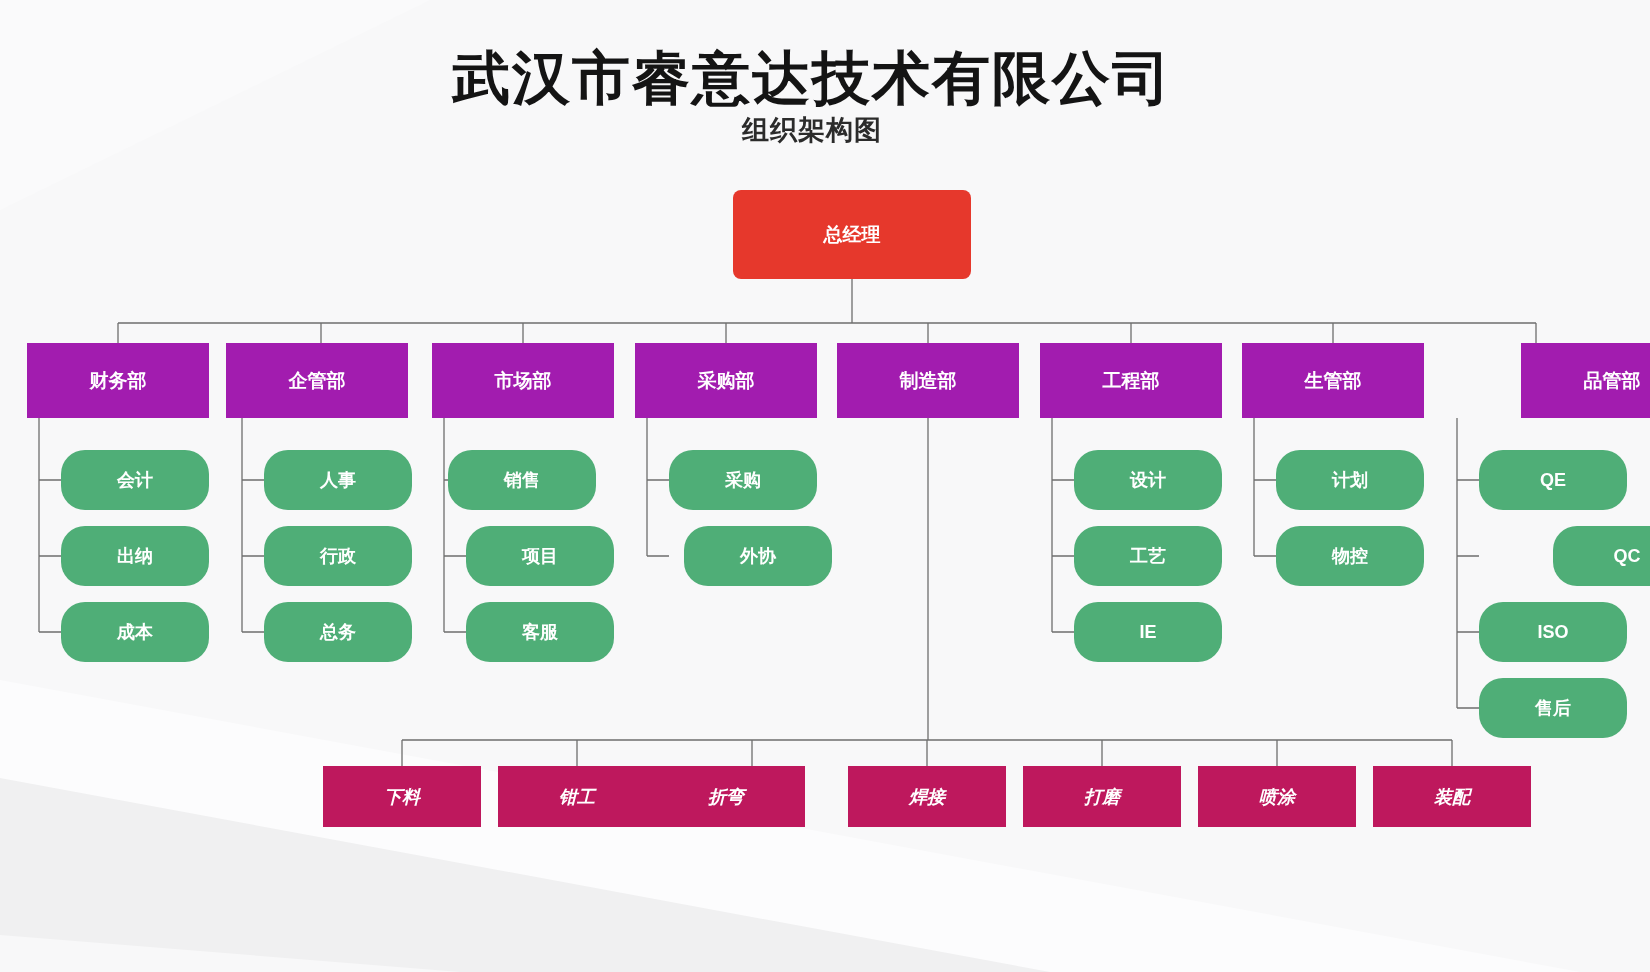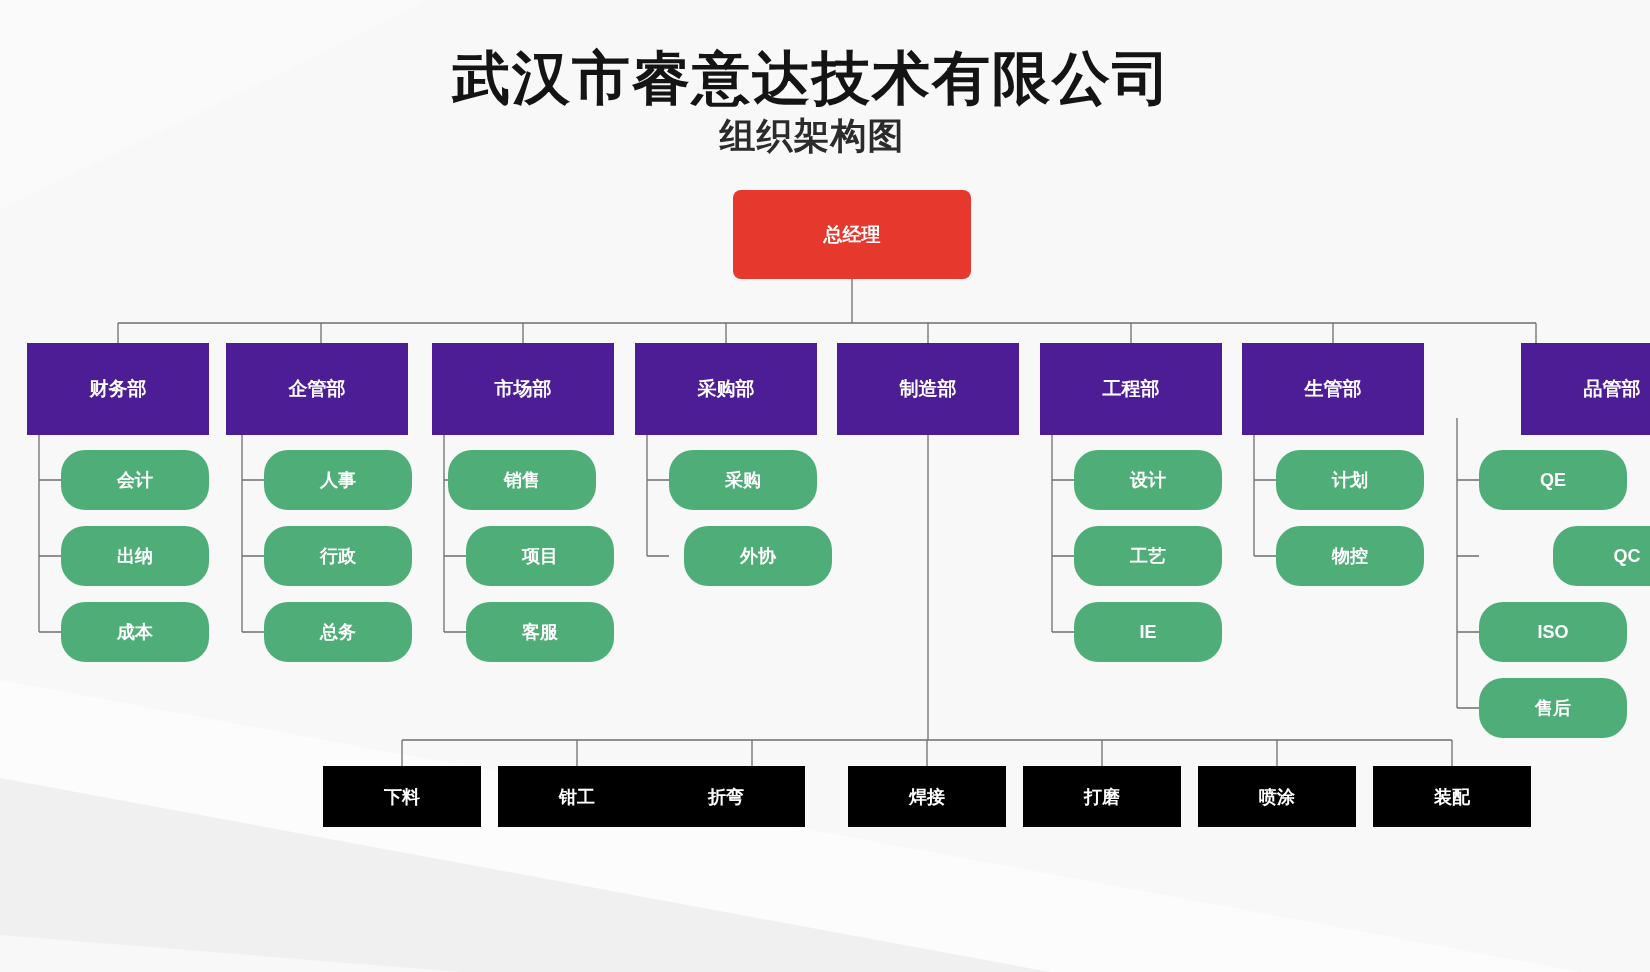--- a/index.html
+++ b/index.html
@@ -17,32 +17,32 @@
     clip-path:polygon(0px 778px,1050px 972px,0px 972px);}
   .bg-band3{position:absolute;inset:0;background:#f8f8f9;
     clip-path:polygon(0px 935px,460px 972px,0px 972px);}
 
   .page-title{
     position:absolute;left:0;top:12px;width:1624px;text-align:center;
     font-size:58px;font-weight:900;color:#141414;letter-spacing:2px;margin-top:28px;
   }
   .page-subtitle{
     position:absolute;left:0;top:112px;width:1624px;text-align:center;
-    font-size:36px;font-weight:700;color:#2b2b2b;letter-spacing:1px;
+    font-size:27px;font-weight:700;color:#2b2b2b;letter-spacing:1px;
   }
 
   .node{
     position:absolute;display:flex;align-items:center;justify-content:center;
     color:#ffffff;font-weight:700;text-align:center;
   }
   .root{left:733px;top:190px;width:238px;height:89px;background:#e6382c;font-size:19px;border-radius:8px;}
-  .dept{top:343px;width:182px;height:92px;background:#4c1d95;font-size:19px;}
+  .dept{top:343px;width:182px;height:75px;background:#a21caf;font-size:19px;}
   .sub{width:148px;height:60px;background:#4fae77;font-size:18px;border-radius:24px;}
   .row0{top:450px}.row1{top:526px}.row2{top:602px}.row3{top:678px}
-  .shop{top:766px;width:158px;height:61px;background:#000000;font-size:18px;}
+  .shop{top:766px;width:158px;height:61px;background:#be185d;font-size:18px;font-style:italic;}
 
   svg.connectors{position:absolute;left:0;top:0;pointer-events:none;}
 </style>
 </head>
 <body>
 
 <div class="bg">
   <div class="bg-corner"></div>
   <div class="bg-band1"></div>
   <div class="bg-band2"></div>

